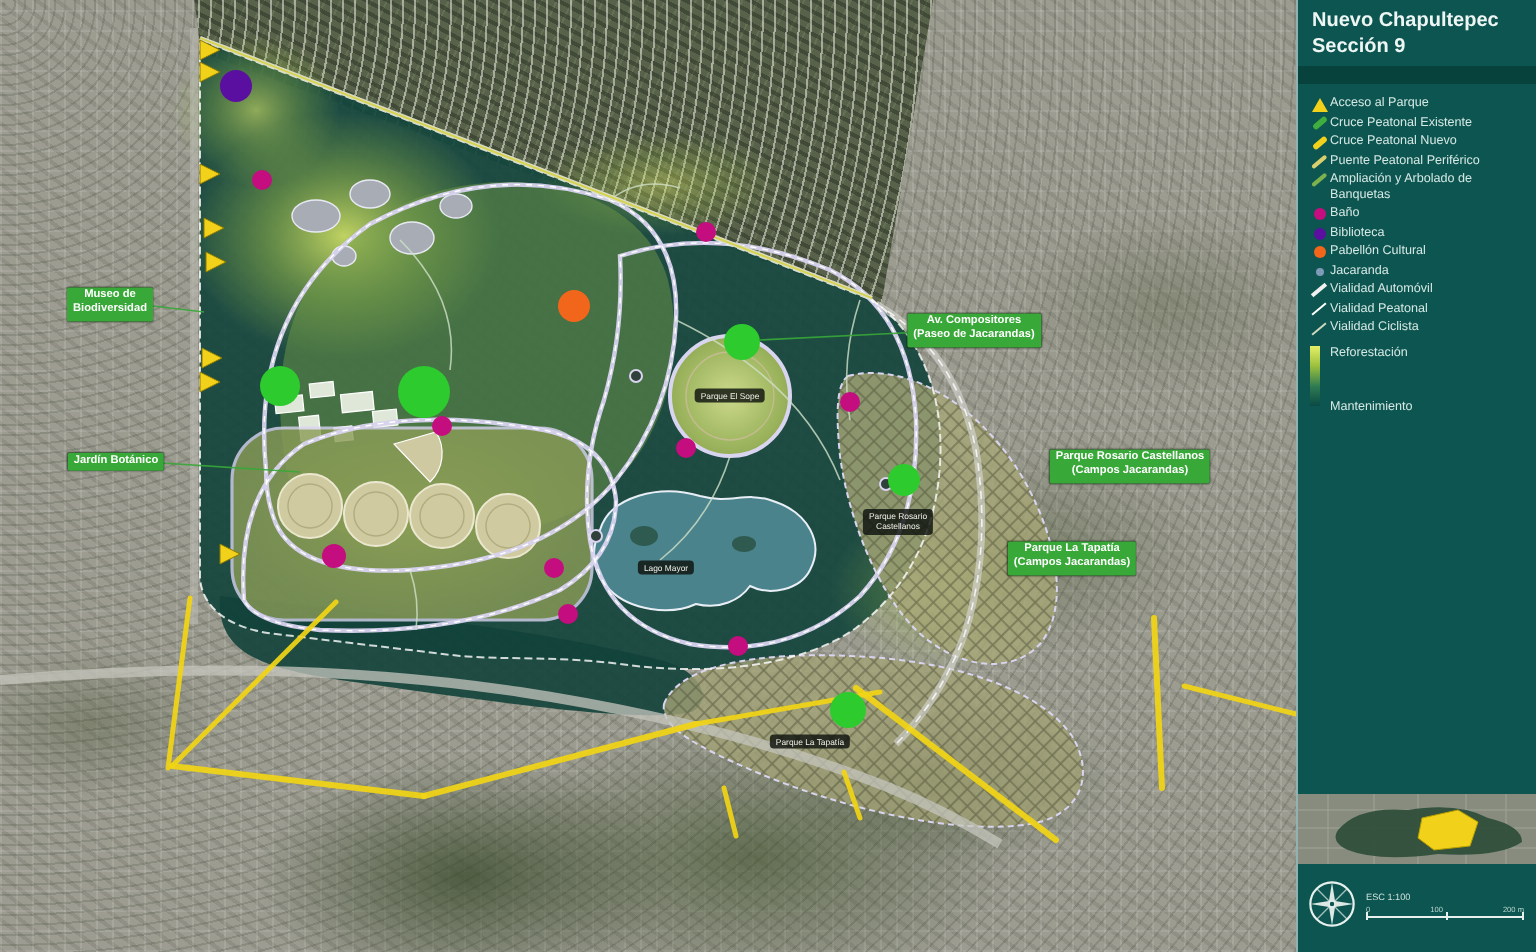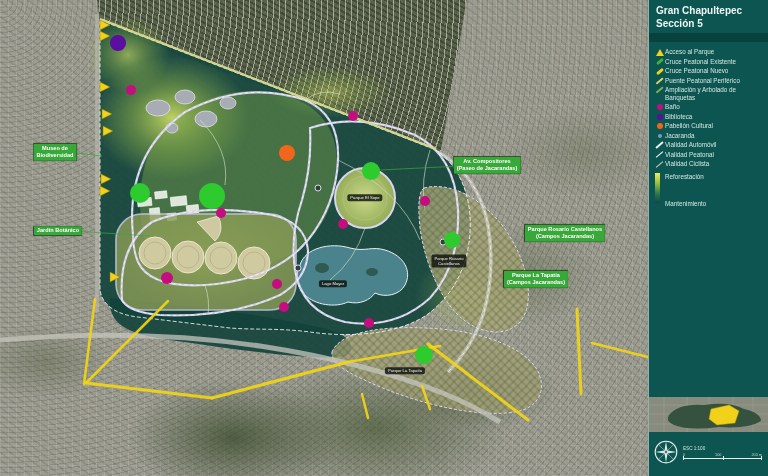--- a/index.html
+++ b/index.html
@@ -250,22 +250,22 @@
         <div class="dpill" style="left: 365px; top: 198px;">Parque El Sope</div>
         <div class="dpill" style="left: 333px; top: 284px;">Lago Mayor</div>
         <div class="dpill" style="left: 449px; top: 261px;">Parque Rosario
 Castellanos</div>
         <div class="dpill" style="left: 405px; top: 371px;">Parque La Tapatía</div>
       </div>
   </div>
 
   <aside class="panel">
     <div class="panel-title">
-      <div>Gran Chapultepec</div>
-      <div>Sección 5</div>
+      <div>Nuevo Chapultepec</div>
+      <div>Sección 9</div>
     </div>
     <div class="title-band"></div>
 
     <ul class="legend" id="legend">
         <li>
           <span class="licon">
             <span class="ic-triangle" style="color: rgb(242, 209, 27);"></span>
           </span>
           <span class="ltext">Acceso al Parque</span>
         </li>

